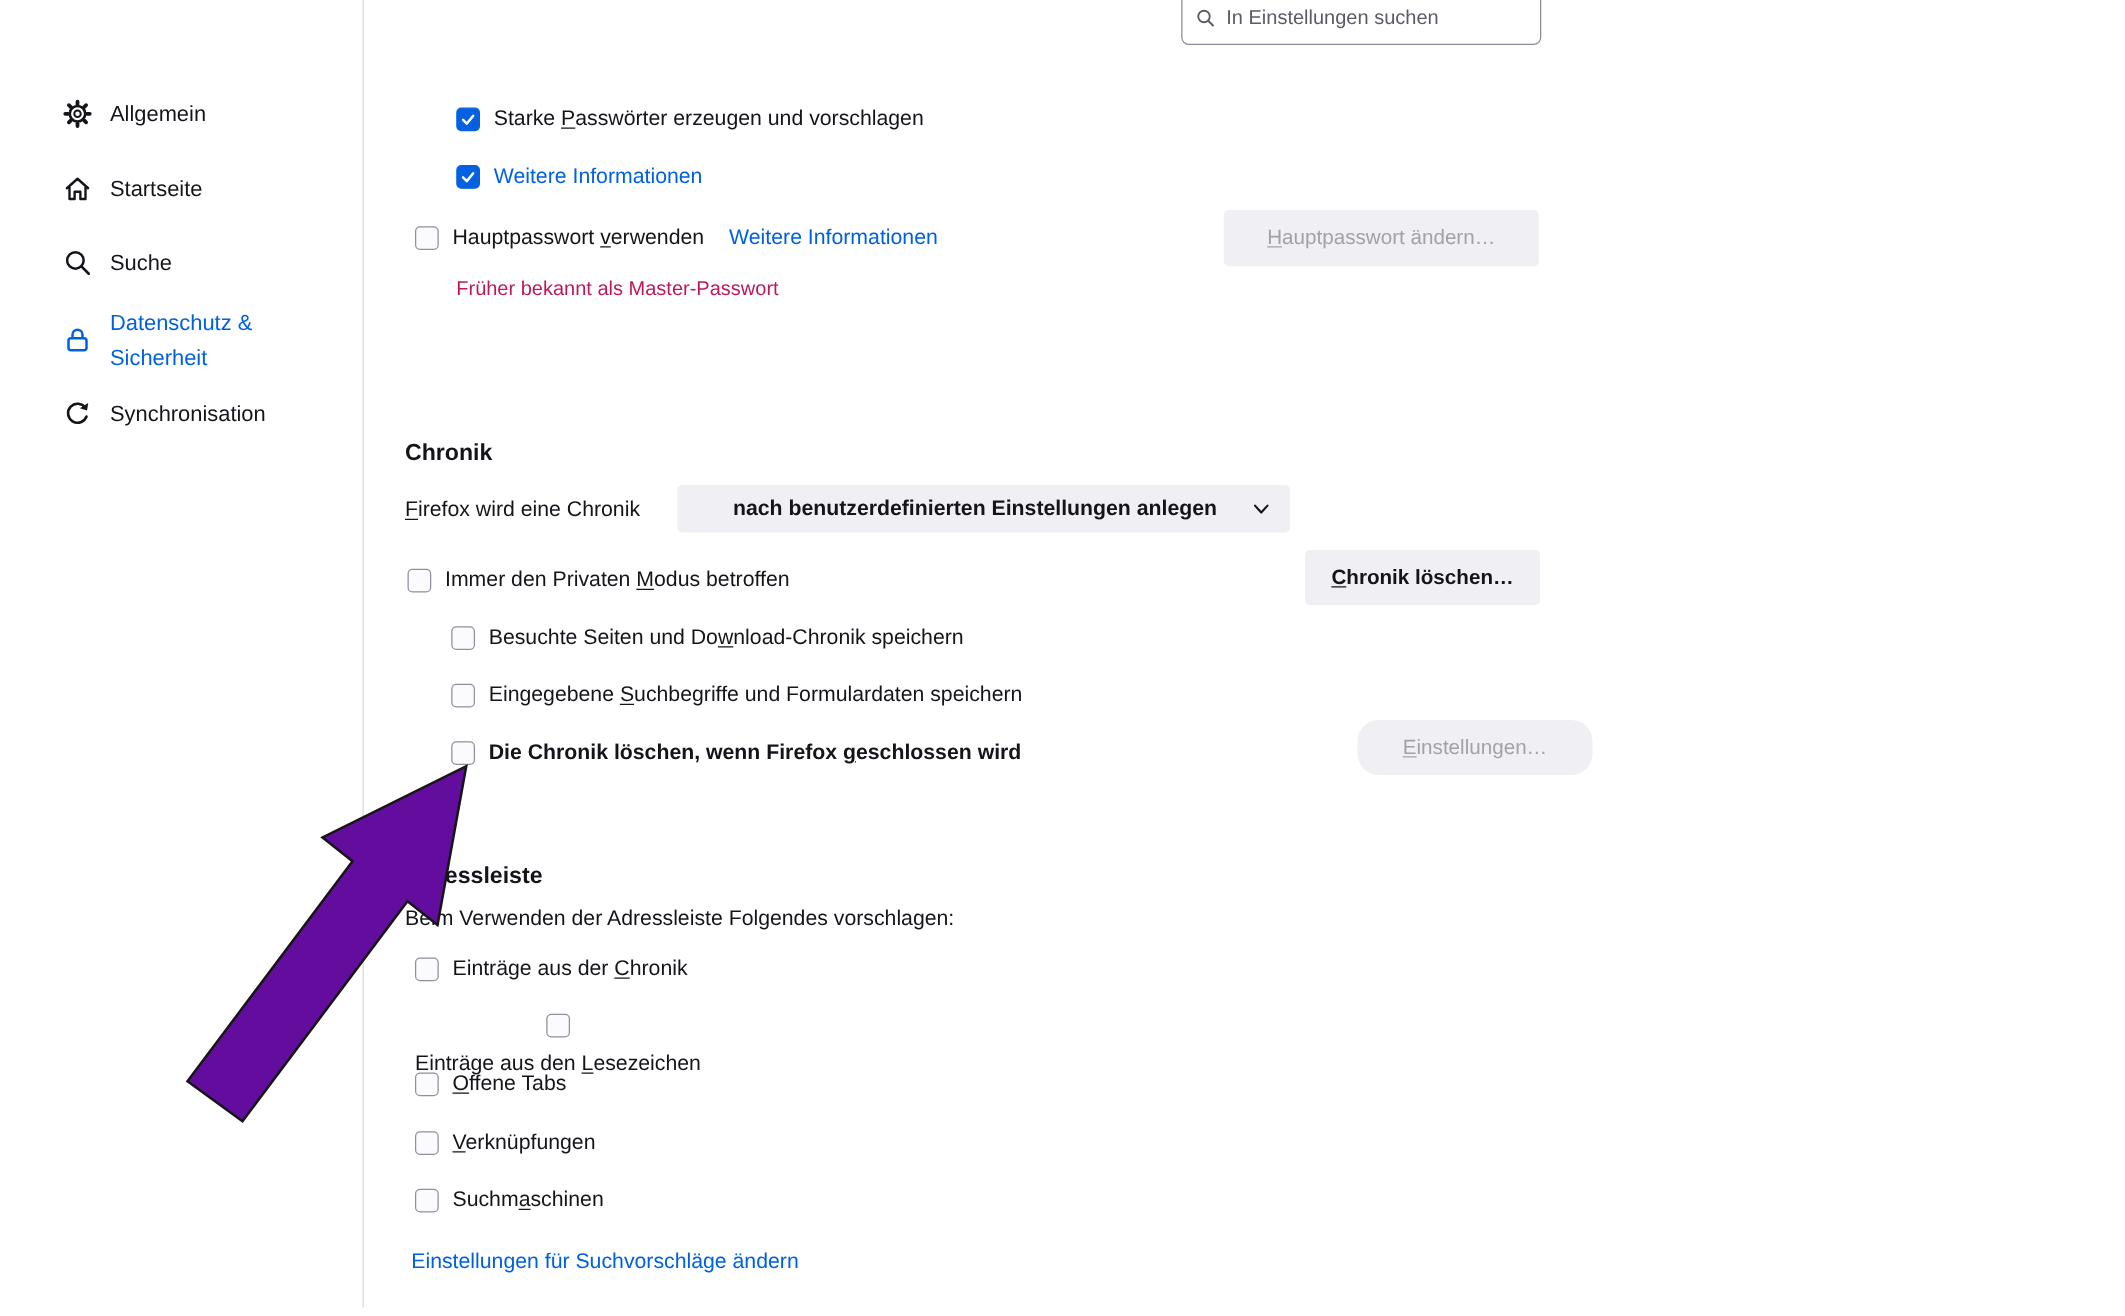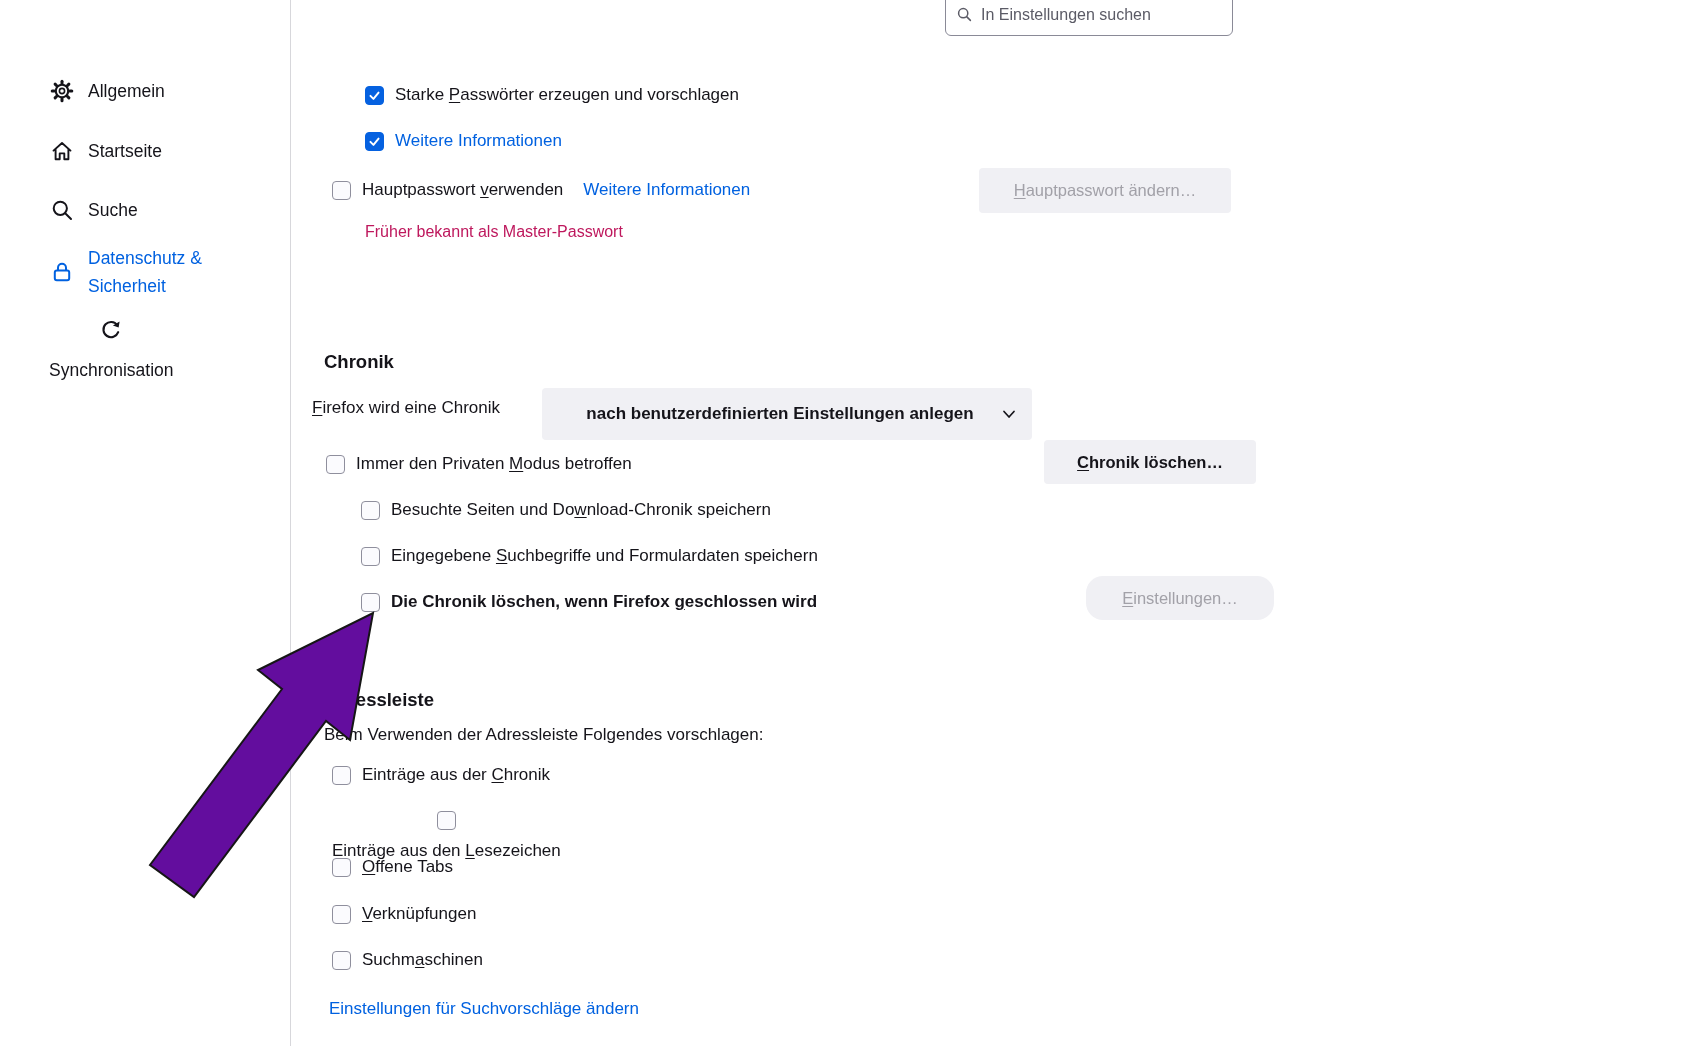--- a/index.html
+++ b/index.html
@@ -25,21 +25,21 @@
   .lbl{font-size:17px;white-space:nowrap;}
   .ak{text-decoration:underline;text-underline-offset:2px;}
   a.link{color:#0061e0;font-size:17px;text-decoration:none;white-space:nowrap;cursor:pointer;}
   .note{position:absolute;font-size:16px;color:#be185d;white-space:nowrap;}
   .h2{position:absolute;font-size:18.5px;font-weight:700;white-space:nowrap;}
   .sub{position:absolute;font-size:17px;white-space:nowrap;}
   
   .btn{position:absolute;background:#f0f0f4;border-radius:4px;display:flex;align-items:center;
        justify-content:center;font-size:16.5px;font-weight:600;color:#15141a;cursor:pointer;white-space:nowrap;}
   .btn.disabled{color:#a2a1a8;font-weight:400;cursor:default;}
-  #history-dropdown{position:absolute;left:542px;top:388px;width:490px;height:52px;background:#f0f0f4;
+  #history-dropdown{position:absolute;left:542px;top:388px;width:490px;height:38px;background:#f0f0f4;
        border-radius:4px;display:flex;align-items:center;padding:0 16px;box-sizing:border-box;cursor:pointer;}
   #history-dropdown .val{flex:1;text-align:center;font-size:17px;font-weight:600;}
   
   #arrow-overlay{position:absolute;left:0;top:0;width:1700px;height:1053px;pointer-events:none;z-index:10;}
   .footer-link{position:absolute;font-size:17px;color:#0061e0;cursor:pointer;white-space:nowrap;}
 </style>
 </head>
 <body>
 
 <div id="app">
@@ -82,21 +82,21 @@
   </div>
 
   <div class="side-item active" style="left:49px;top:244px;">
     <svg class="icon26" viewBox="0 0 26 26">
       <rect x="5.8" y="11.6" width="14.4" height="9.6" rx="2" fill="none" stroke="#0061e0" stroke-width="2"></rect>
       <path d="M9 11.6 V8.8 a4 4 0 0 1 8 0 V11.6" fill="none" stroke="#0061e0" stroke-width="2"></path>
     </svg>
     <span class="side-label wrap">Datenschutz &amp; Sicherheit</span>
   </div>
 
-  <div class="side-item" style="left:49px;top:317px;flex-direction:column;">
+  <div class="side-item" style="left:49px;top:317px;">
     <svg class="icon26" viewBox="0 0 26 26">
       <path d="M20.2 15.2 A7.6 7.6 0 1 1 19.3 8.2" fill="none" stroke="#15141a" stroke-width="2.1" stroke-linecap="round"></path>
       <polygon points="21.6,4.4 20.6,10.4 14.9,8.5" fill="#15141a"></polygon>
     </svg>
     <span class="side-label">Synchronisation</span>
   </div>
 
   <div id="searchbox">
     <svg width="15" height="15" viewBox="0 0 15 15">
       <circle cx="6.2" cy="6.2" r="4.6" fill="none" stroke="#5b5b66" stroke-width="1.5"></circle>
@@ -130,35 +130,35 @@
   </div>
 
   <div class="btn disabled" style="left:979px;top:168px;width:252px;height:45px;">
     <span><span class="ak">H</span><span>auptpasswort ändern…</span></span>
   </div>
 
   <div class="note" style="left:365px;top:223px;">Früher bekannt als Master-Passwort</div>
 
   <div class="h2" style="left:324px;top:351px;">Chronik</div>
 
-  <div class="sub" style="left:312px;top:398px;"><span class="ak">F</span><span>irefox wird eine Chronik</span></div>
+  <div class="sub" style="left:324px;top:398px;"><span class="ak">F</span><span>irefox wird eine Chronik</span></div>
 
   <div id="history-dropdown">
     <span class="val">nach benutzerdefinierten Einstellungen anlegen</span>
     <svg width="14" height="9" viewBox="0 0 14 9">
       <polyline points="2,1.5 7,7 12,1.5" fill="none" stroke="#15141a" stroke-width="1.7" stroke-linecap="round" stroke-linejoin="round"></polyline>
     </svg>
   </div>
 
   <div class="row" style="left:326px;top:453px;">
     <span class="cb"></span>
     <span class="lbl"><span>Immer den Privaten </span><span class="ak">M</span><span>odus betroffen</span></span>
   </div>
 
-  <div class="btn" style="left:1044px;top:440px;width:212px;height:44px;">
+  <div class="btn" style="left:1044px;top:440px;width:188px;height:44px;">
     <span><span class="ak">C</span><span>hronik löschen…</span></span>
   </div>
 
   <div class="row" style="left:361px;top:545px;">
     <span class="cb"></span>
     <span class="lbl"><span>Eingegebene </span><span class="ak">S</span><span>uchbegriffe und Formulardaten speichern</span></span>
   </div>
 
   <div class="row" style="left:361px;top:499px;">
     <span class="cb"></span>

